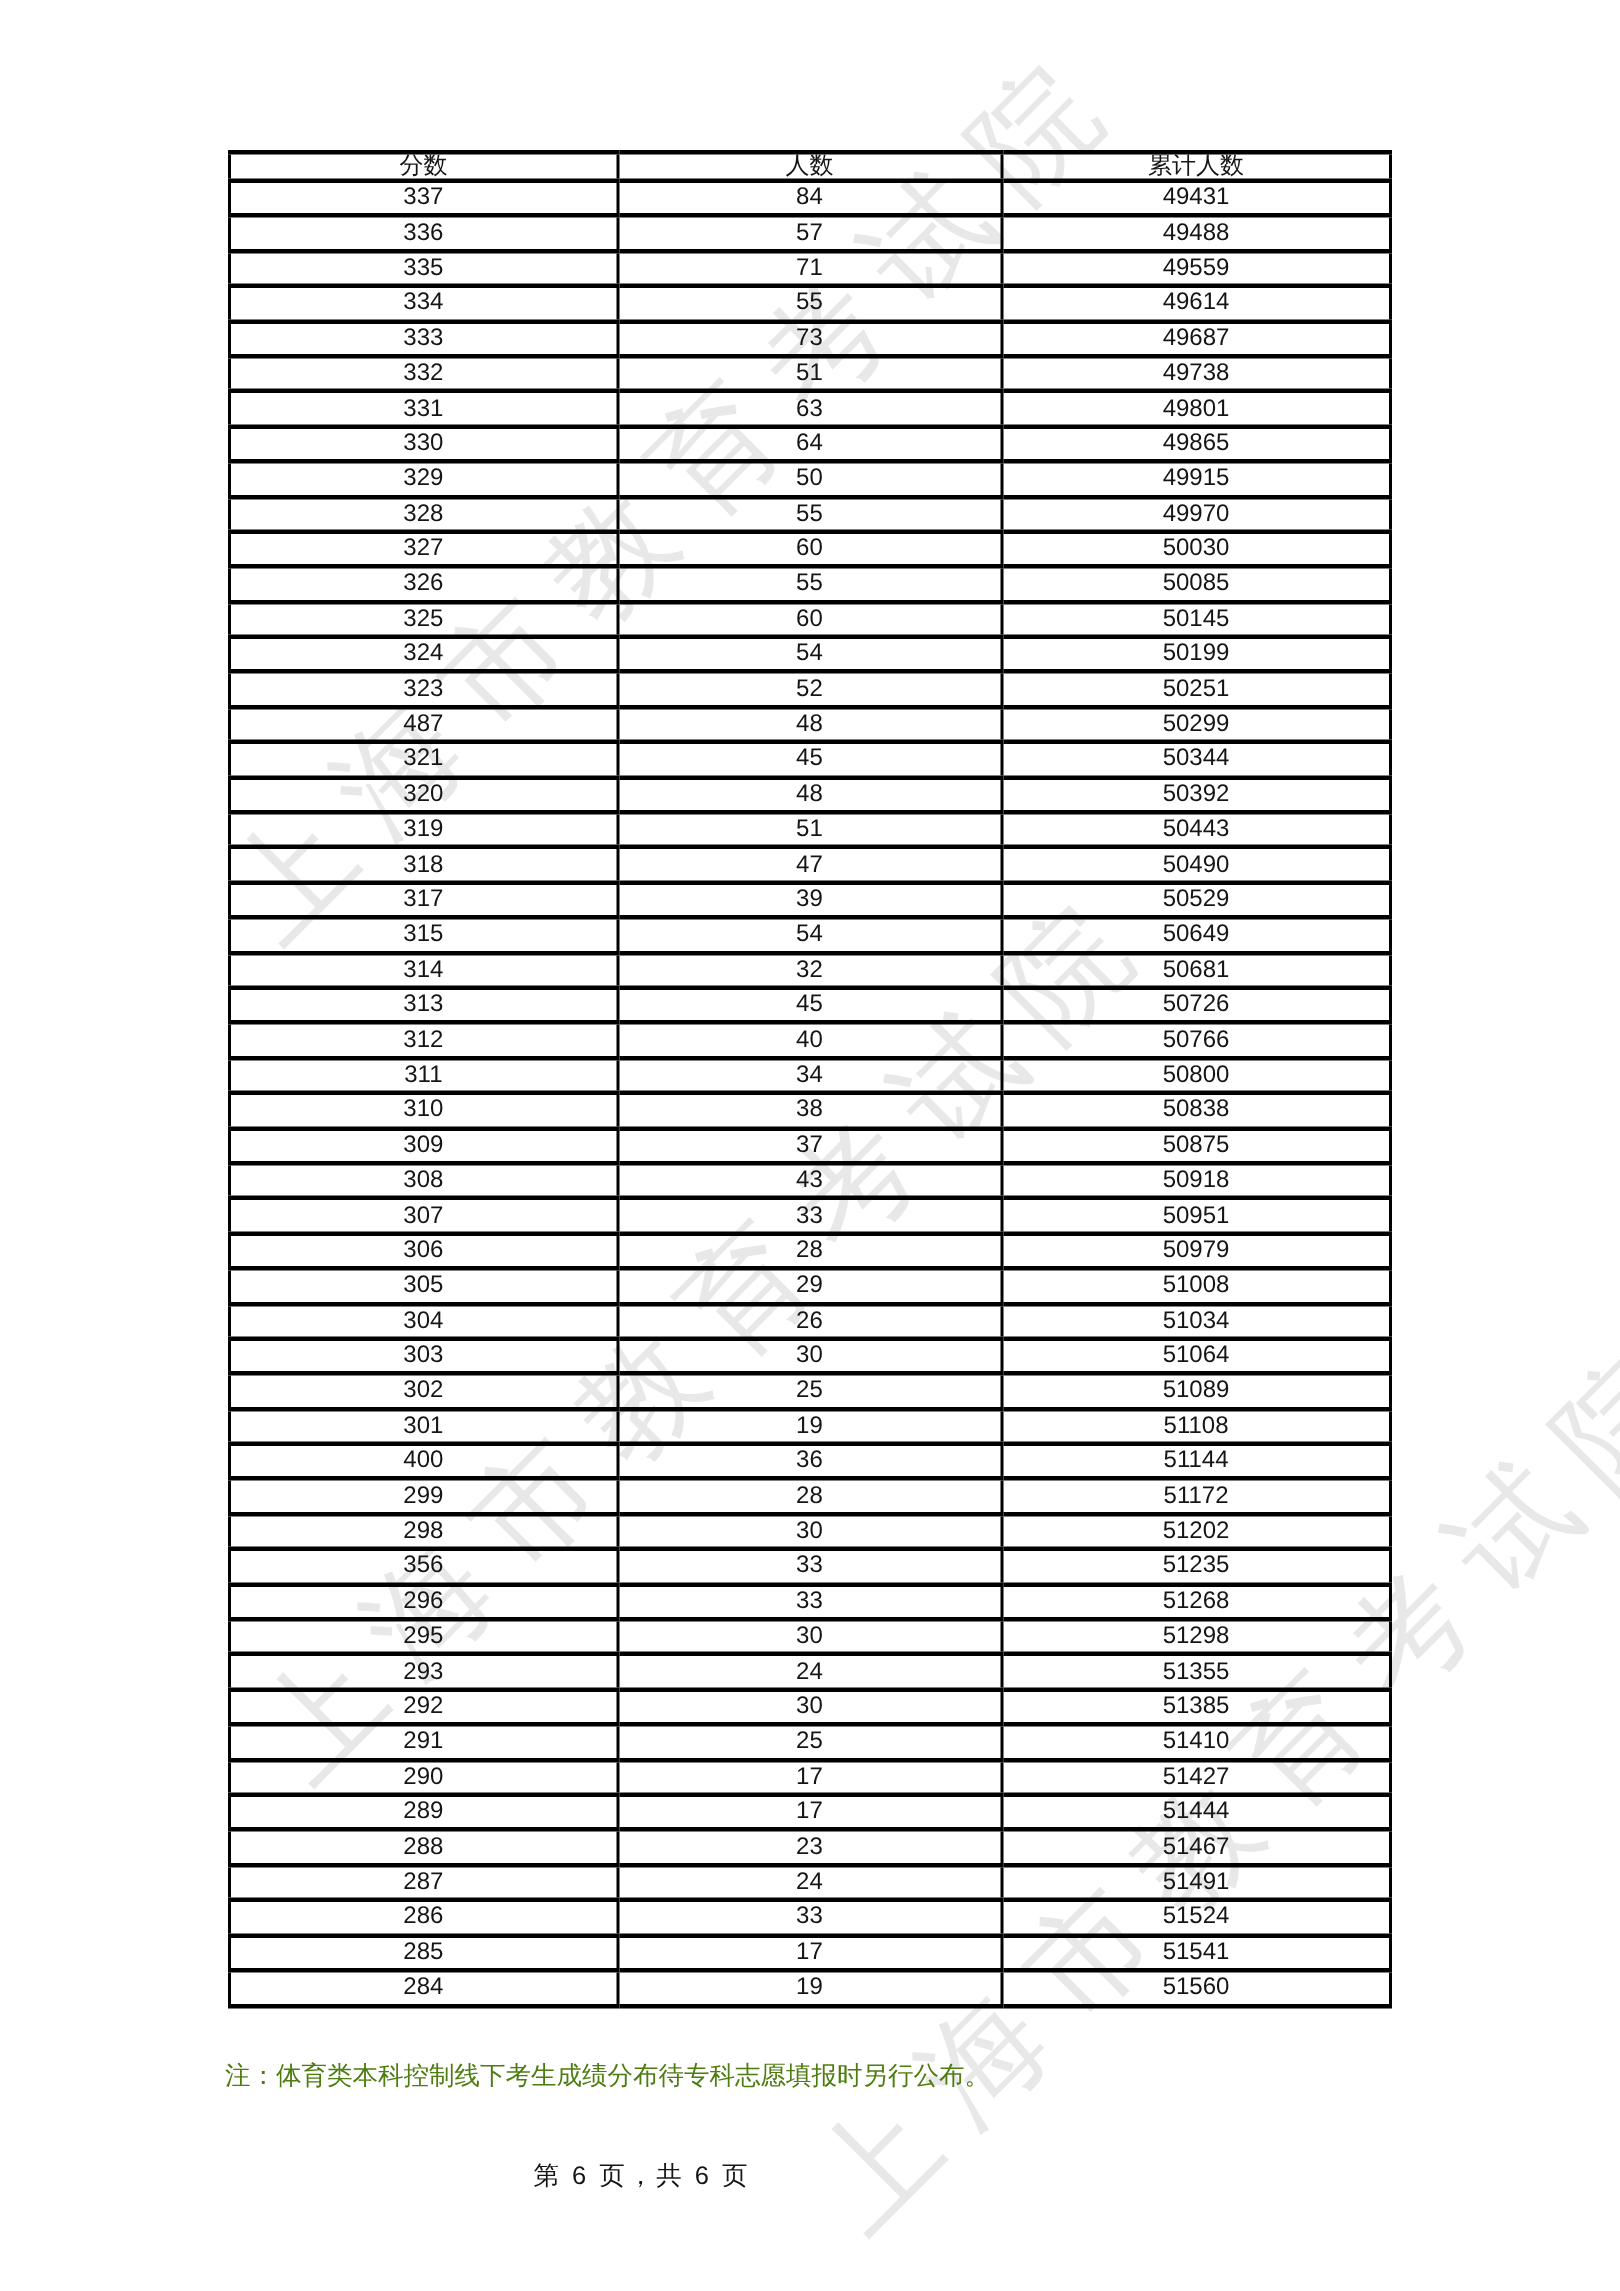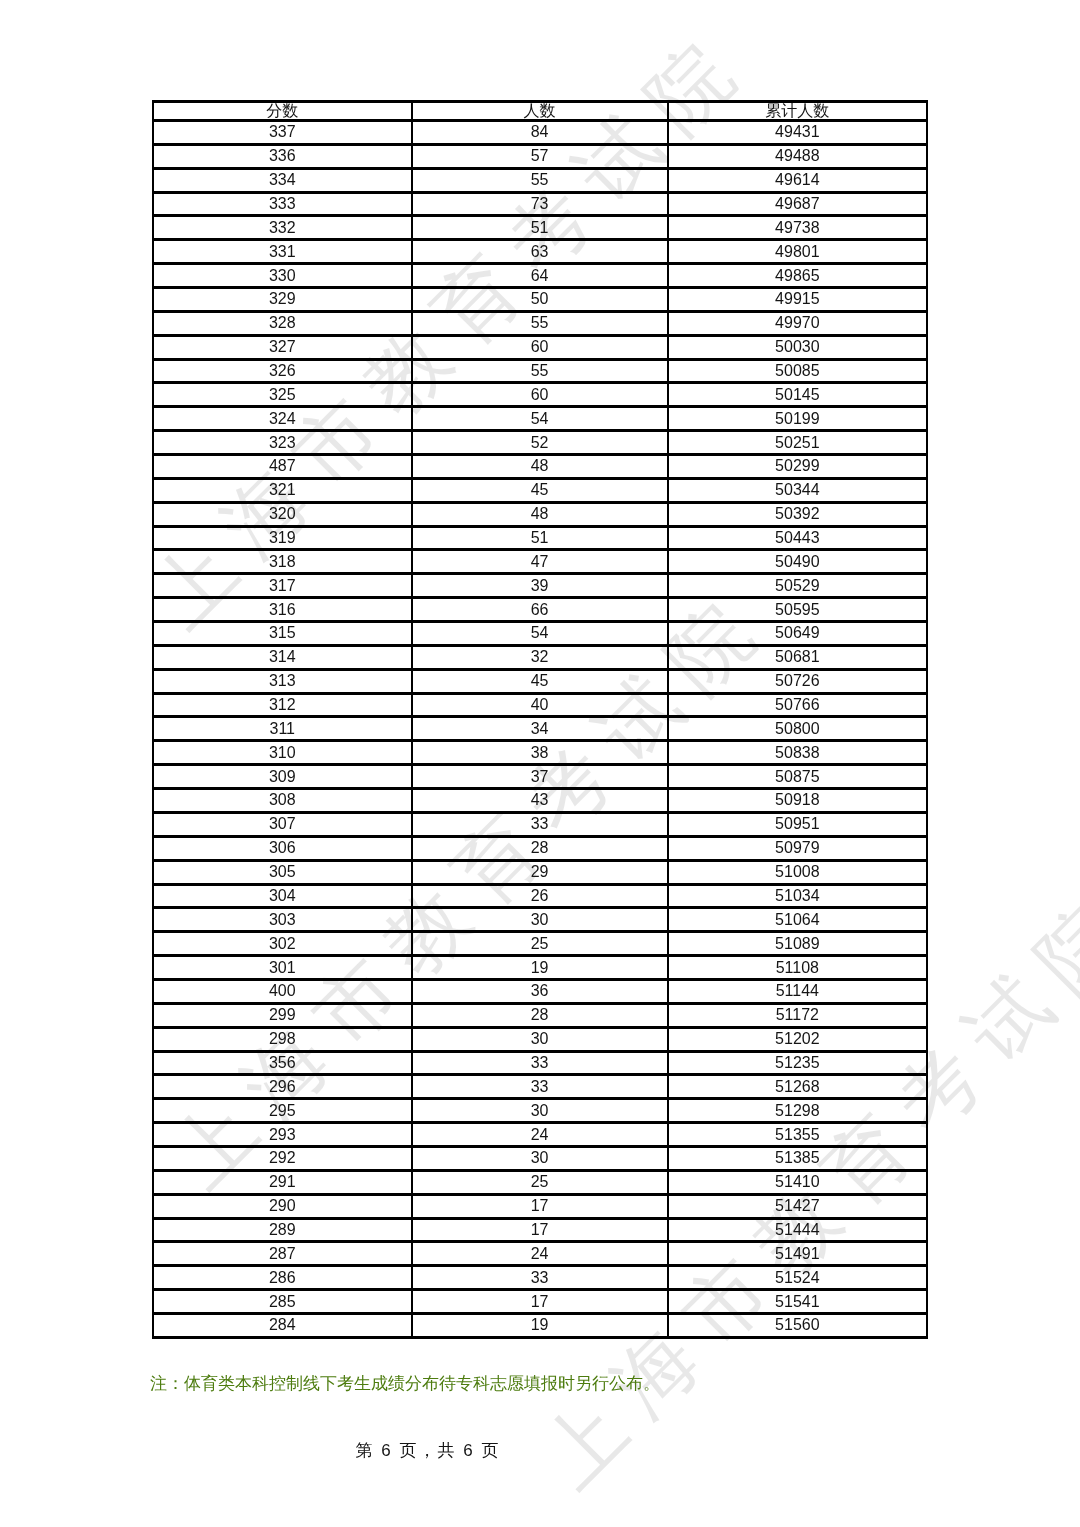--- a/index.html
+++ b/index.html
@@ -92,20 +92,25 @@
           <td>337</td>
           <td>84</td>
           <td>49431</td>
         </tr>
         <tr>
           <td>336</td>
           <td>57</td>
           <td>49488</td>
         </tr>
         <tr>
+          <td>335</td>
+          <td>71</td>
+          <td>49559</td>
+        </tr>
+        <tr>
           <td>334</td>
           <td>55</td>
           <td>49614</td>
         </tr>
         <tr>
           <td>333</td>
           <td>73</td>
           <td>49687</td>
         </tr>
         <tr>
@@ -182,25 +187,20 @@
           <td>318</td>
           <td>47</td>
           <td>50490</td>
         </tr>
         <tr>
           <td>317</td>
           <td>39</td>
           <td>50529</td>
         </tr>
         <tr>
-          <td>316</td>
-          <td>66</td>
-          <td>50595</td>
-        </tr>
-        <tr>
           <td>315</td>
           <td>54</td>
           <td>50649</td>
         </tr>
         <tr>
           <td>314</td>
           <td>32</td>
           <td>50681</td>
         </tr>
         <tr>
@@ -317,20 +317,25 @@
           <td>290</td>
           <td>17</td>
           <td>51427</td>
         </tr>
         <tr>
           <td>289</td>
           <td>17</td>
           <td>51444</td>
         </tr>
         <tr>
+          <td>288</td>
+          <td>23</td>
+          <td>51467</td>
+        </tr>
+        <tr>
           <td>287</td>
           <td>24</td>
           <td>51491</td>
         </tr>
         <tr>
           <td>286</td>
           <td>33</td>
           <td>51524</td>
         </tr>
         <tr>

